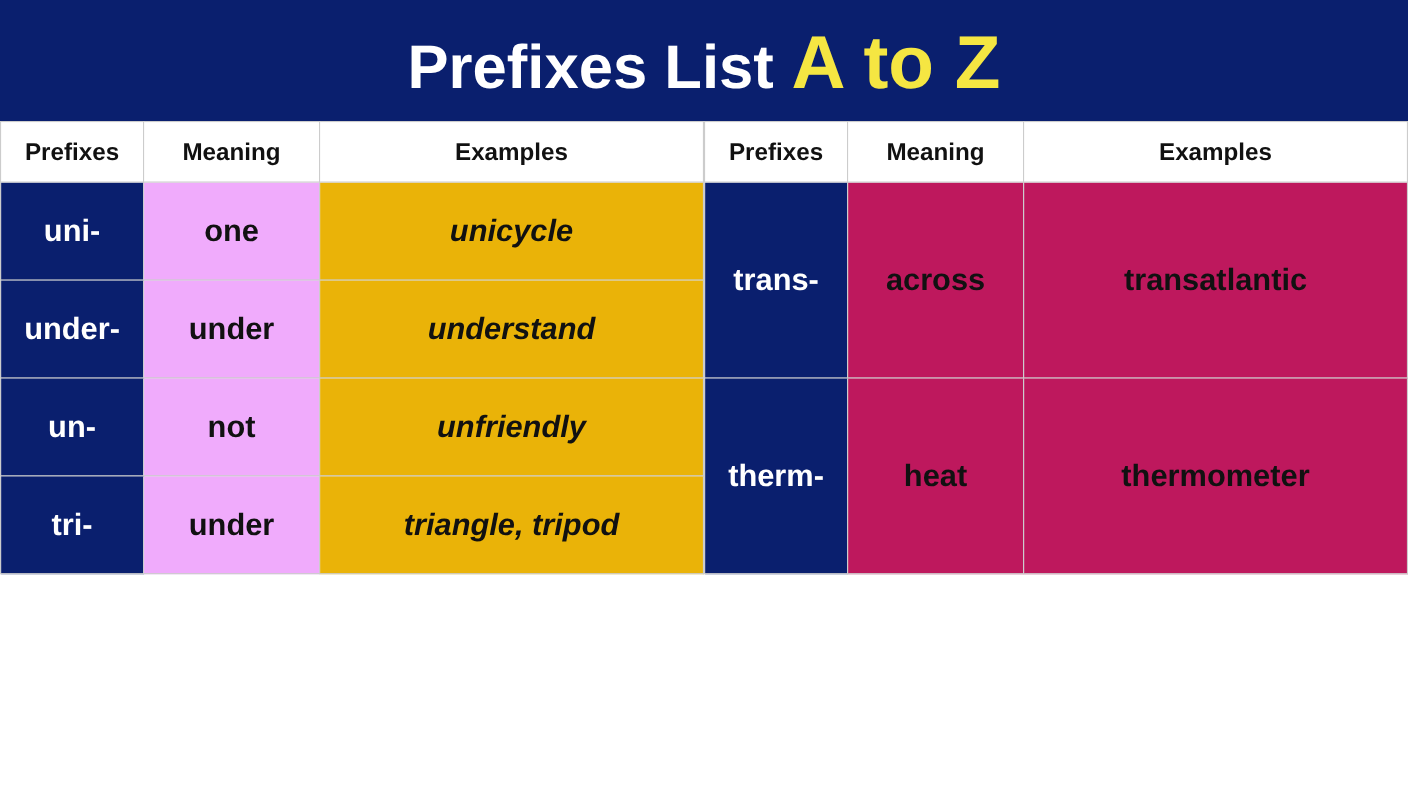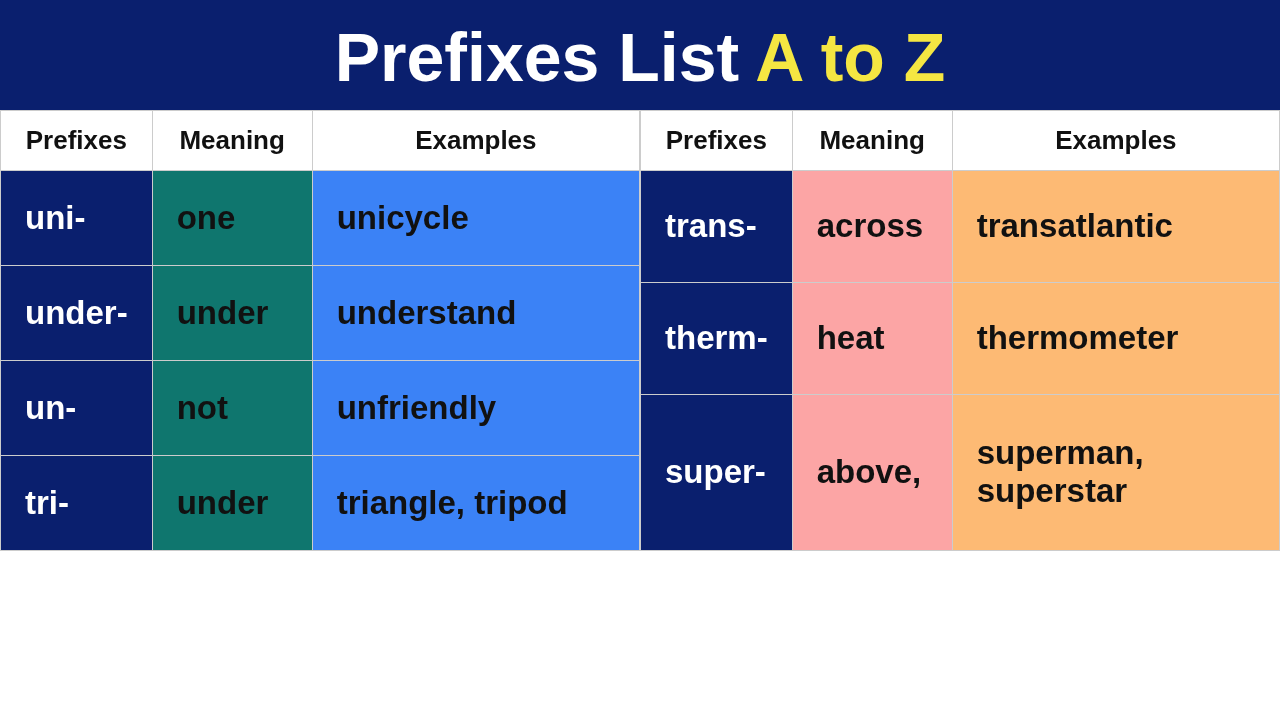--- a/index.html
+++ b/index.html
@@ -10,21 +10,21 @@
       font-family: Arial, sans-serif;
       background: #fff;
     }
     .header {
       background-color: #0a1f6e;
       color: #fff;
       text-align: center;
       padding: 18px 0 14px 0;
     }
     .header-title {
-      font-size: 68px;
+      font-size: 56px;
       font-weight: 900;
       display: inline;
     }
     .header-subtitle {
       font-size: 68px;
       font-weight: 900;
       color: #f5e642;
       display: inline;
       margin-left: 16px;
     }
@@ -33,58 +33,60 @@
       width: 100%;
     }
     table {
       border-collapse: collapse;
       width: 100%;
     }
     th {
       background-color: #fff;
       border: 1.5px solid #ccc;
       text-align: center;
-      font-size: 26px;
+      font-size: 22px;
       font-weight: 600;
       padding: 14px 8px;
       color: #111;
     }
     td {
       border: 1.5px solid #ccc;
-      font-size: 33px;
+      text-align: center;
+      font-size: 28px;
       font-weight: 800;
-      padding: 28px 24px;
+      padding: 28px 4px;
     }
     .col-prefix-left {
       background-color: #0a1f6e;
       color: #fff;
       width: 130px;
     }
     .col-meaning-left {
-      background-color: #0f766e;
+      background-color: #f0abfc;
       color: #111;
       width: 160px;
     }
     .col-examples-left {
-      background-color: #3b82f6;
+      background-color: #eab308;
       color: #111;
+      font-style: italic;
     }
     .col-prefix-right {
       background-color: #0a1f6e;
       color: #fff;
       width: 130px;
       margin-left: 17px;
     }
     .col-meaning-right {
-      background-color: #fca5a5;
+      background-color: #be185d;
       color: #111;
       width: 155px;
     }
     .col-examples-right {
-      background-color: #fdba74;
+      background-color: #be185d;
       color: #111;
     }
     th.th-prefix {
       width: 130px;
     }
     th.th-meaning {
       width: 160px;
     }
   </style>
 </head>
@@ -140,20 +142,15 @@
     <tr>
       <td class="col-prefix-right">trans-</td>
       <td class="col-meaning-right">across</td>
       <td class="col-examples-right">transatlantic</td>
     </tr>
         <tr>
       <td class="col-prefix-right">therm-</td>
       <td class="col-meaning-right">heat</td>
       <td class="col-examples-right">thermometer</td>
     </tr>
-        <tr>
-      <td class="col-prefix-right">super-</td>
-      <td class="col-meaning-right">above,</td>
-      <td class="col-examples-right">superman, superstar</td>
-    </tr>
       </tbody>
   </table>
 </div>
 
 </body></html>

